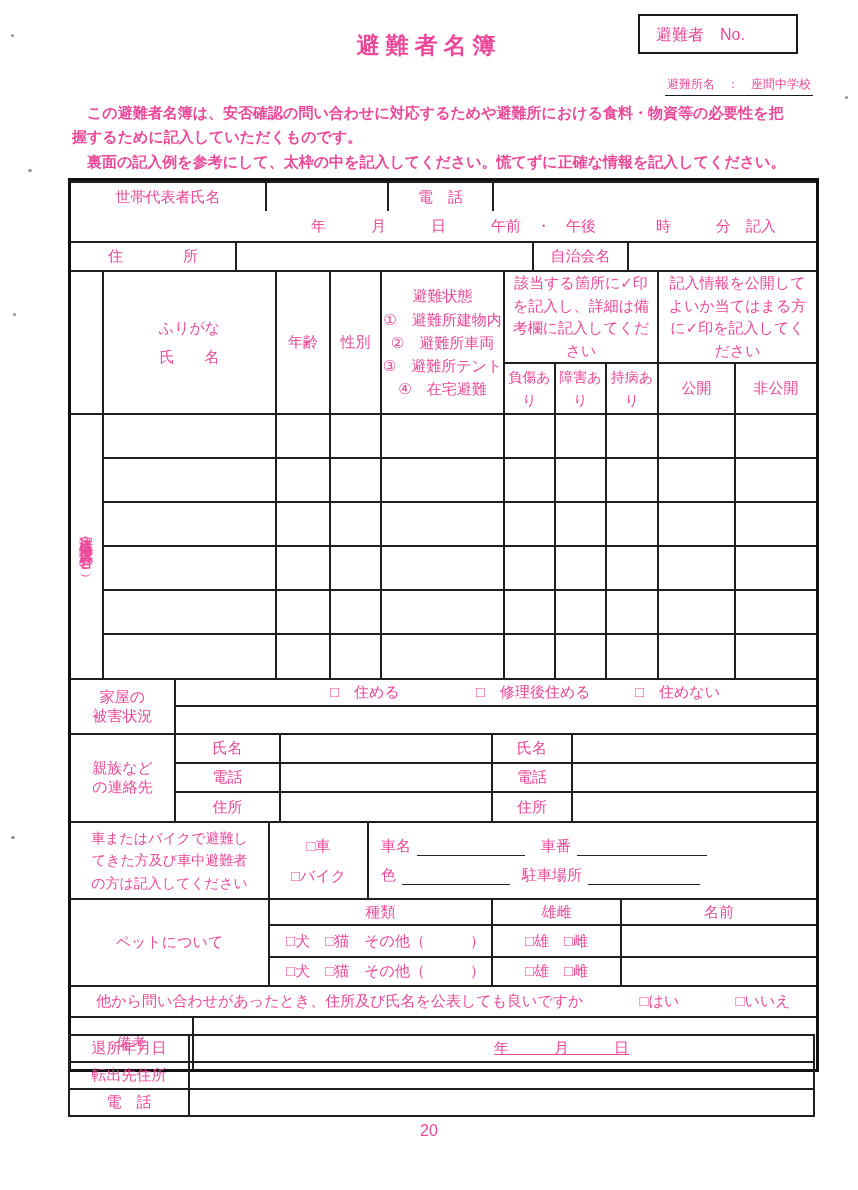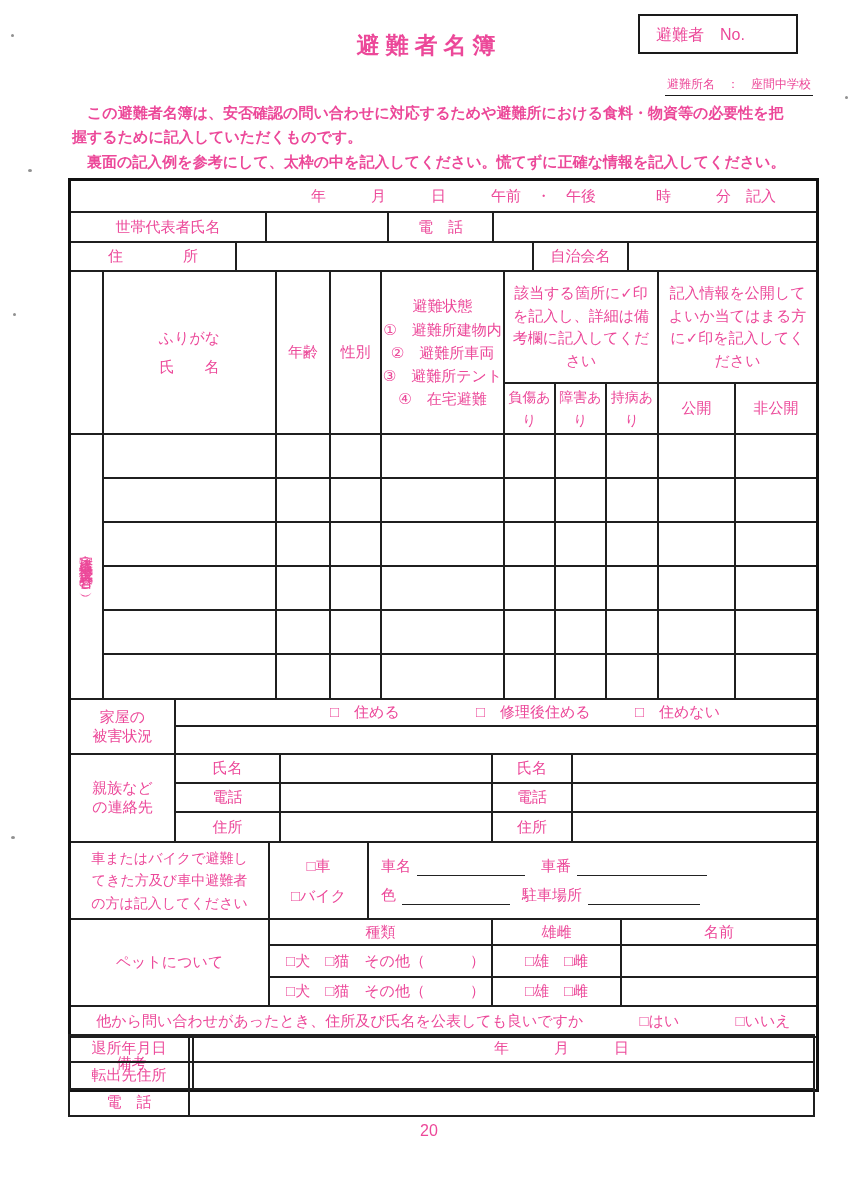--- a/index.html
+++ b/index.html
@@ -62,41 +62,41 @@
   <div class="no-box">避難者　No.</div>
   <div class="shelter">避難所名　：　座間中学校</div>
   <div class="intro">
     <span>　この避難者名簿は、安否確認の問い合わせに対応するためや避難所における食料・物資等の必要性を把</span><br>
     <span>握するために記入していただくものです。</span><br>
     <span>　裏面の記入例を参考にして、太枠の中を記入してください。慌てずに正確な情報を記入してください。</span>
   </div>
 
   <div class="form-box">
 
-    <table class="sec sec-first">
-      <tbody>
-          <tr style="height:30px;">
-        <td class="tl" style="padding-left:200px;">年　　　月　　　日　　　午前　・　午後　　　　時　　　分　記入</td>
-      </tr>
-    </tbody>
-      </table>
-
     <table class="sec">
       <colgroup>
           <col style="width:195px">
           <col style="width:122px">
           <col style="width:105px">
           <col style="width:323px">
         </colgroup>
       <tbody>
           <tr style="height:29px;">
         <td>世帯代表者氏名</td>
         <td></td>
         <td>電　話</td>
         <td></td>
+      </tr>
+    </tbody>
+      </table>
+
+    <table class="sec sec-first">
+      <tbody>
+          <tr style="height:30px;">
+        <td class="tl" style="padding-left:200px;">年　　　月　　　日　　　午前　・　午後　　　　時　　　分　記入</td>
       </tr>
     </tbody>
       </table>
 
     <table class="sec">
       <colgroup>
           <col style="width:165px">
           <col style="width:297px">
           <col style="width:95px">
           <col style="width:188px">
@@ -133,21 +133,21 @@
         </th>
         <th rowspan="2">年齢</th>
         <th rowspan="2">性別</th>
         <th rowspan="2" class="statuslist">
           <div>避難状態</div>
           <div>①　避難所建物内</div>
           <div>②　避難所車両</div>
           <div>③　避難所テント</div>
           <div>④　在宅避難</div>
         </th>
-        <th colspan="3" class="small tl" style="padding:10px 6px;">該当する箇所に✓印を記入し、詳細は備考欄に記入してください</th>
+        <th colspan="3" class="small tl" style="padding:0 6px;">該当する箇所に✓印を記入し、詳細は備考欄に記入してください</th>
         <th colspan="2" class="small tl" style="padding:0 6px;">記入情報を公開してよいか当てはまる方に✓印を記入してください</th>
       </tr>
       <tr style="height:51px;">
         <th style="font-size:14px;line-height:1.6;">負傷あり</th>
         <th style="font-size:14px;line-height:1.6;">障害あり</th>
         <th style="font-size:14px;line-height:1.6;">持病あり</th>
         <th>公開</th>
         <th>非公開</th>
       </tr>
       <tr style="height:44px;">
@@ -365,21 +365,21 @@
   </div>
 
   <table class="checkout">
     <colgroup>
         <col style="width:120px">
         <col style="width:625px">
       </colgroup>
     <tbody>
         <tr style="height:27px;margin-top:31px;">
       <td>退所年月日</td>
-      <td class="tl" style="padding-left:120px;">年　　　月　　　日</td>
+      <td class="tl" style="padding-left:120px;text-decoration:underline;">年　　　月　　　日</td>
     </tr>
     <tr style="height:27px;">
       <td>転出先住所</td>
       <td></td>
     </tr>
     <tr style="height:27px;">
       <td>電　話</td>
       <td></td>
     </tr>
   </tbody>

